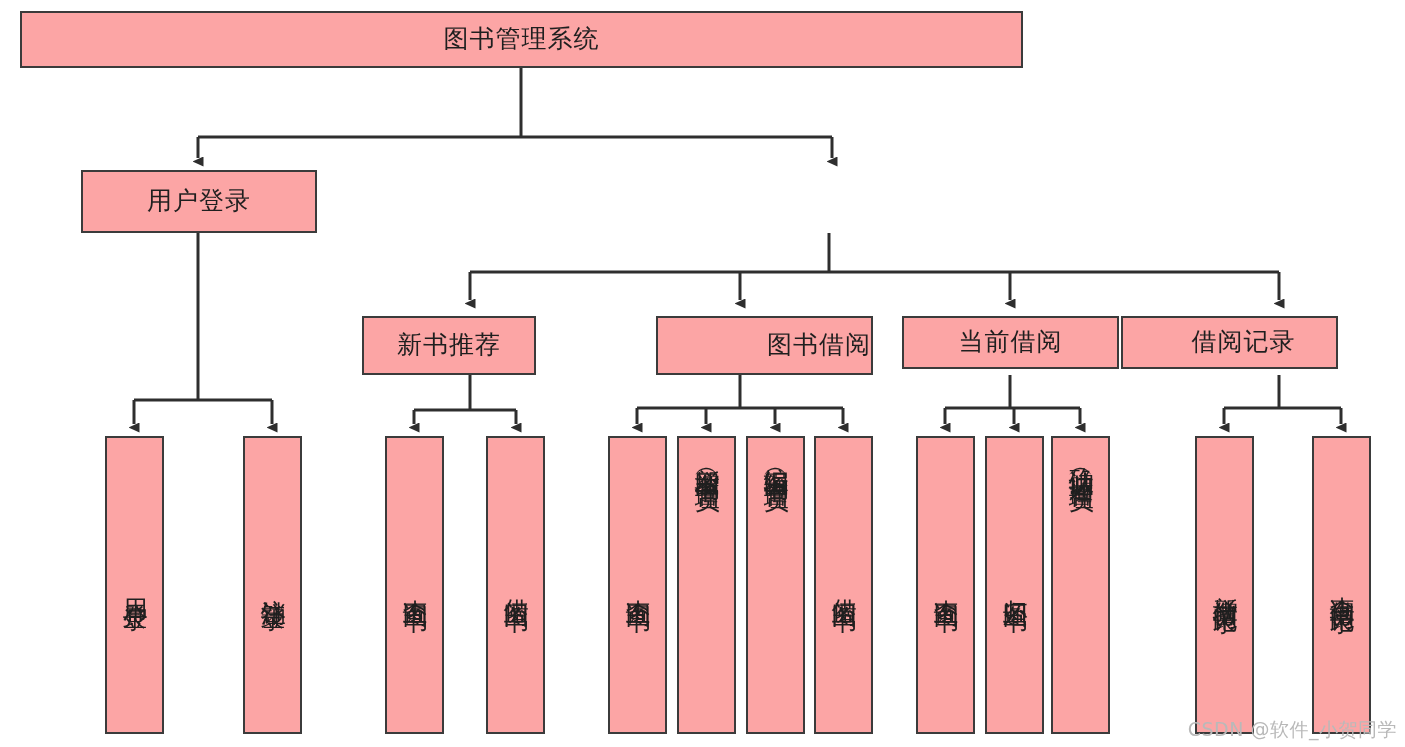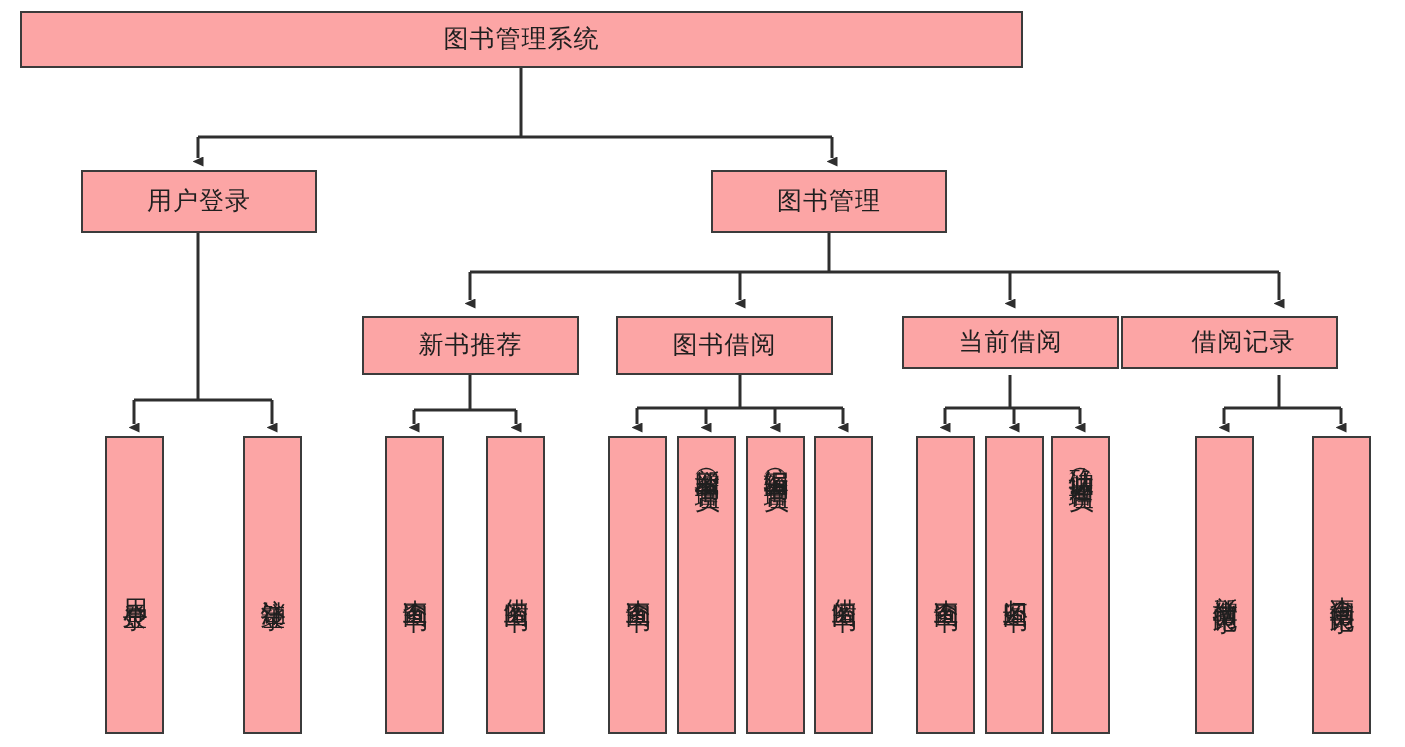--- a/index.html
+++ b/index.html
@@ -115,28 +115,25 @@
     </g>
   </svg>
 
   <div class="node" style="left:20px;top:11px;width:1003px;height:57px;">
     <span class="label">图书管理系统</span>
   </div>
 
   <div class="node" style="left:81px;top:170px;width:236px;height:63px;">
     <span class="label">用户登录</span>
   </div>
-  <div class="node" style="left:711px;top:170px;width:236px;height:63px;">
-    <span class="label">图书管理</span>
-  </div>
 
-  <div class="node" style="left:362px;top:316px;width:217px;height:59px;">
+  <div class="node" style="left:362px;top:316px;width:174px;height:59px;">
     <span class="label">新书推荐</span>
   </div>
-  <div class="node" style="left:616px;top:316px;width:217px;height:59px;">
+  <div class="node" style="left:656px;top:316px;width:217px;height:59px;justify-content:flex-end;">
     <span class="label">图书借阅</span>
   </div>
   <div class="node" style="left:902px;top:316px;width:217px;height:53px;">
     <span class="label">当前借阅</span>
   </div>
   <div class="node" style="left:1121px;top:316px;width:217px;height:53px;padding-left:28px;">
     <span class="label">借阅记录</span>
   </div>
 
   <div class="node leaf centered" style="left:105px;top:436px;width:59px;height:298px;">
@@ -176,13 +173,14 @@
     <span class="label">确认归还（管理员）</span>
   </div>
 
   <div class="node leaf centered" style="left:1195px;top:436px;width:59px;height:298px;">
     <span class="label">新增借阅记录</span>
   </div>
   <div class="node leaf centered" style="left:1312px;top:436px;width:59px;height:298px;">
     <span class="label">查询借阅记录</span>
   </div>
 
+  <div id="watermark">CSDN @软件_小贺同学</div>
 </div>
 
 </body></html>

